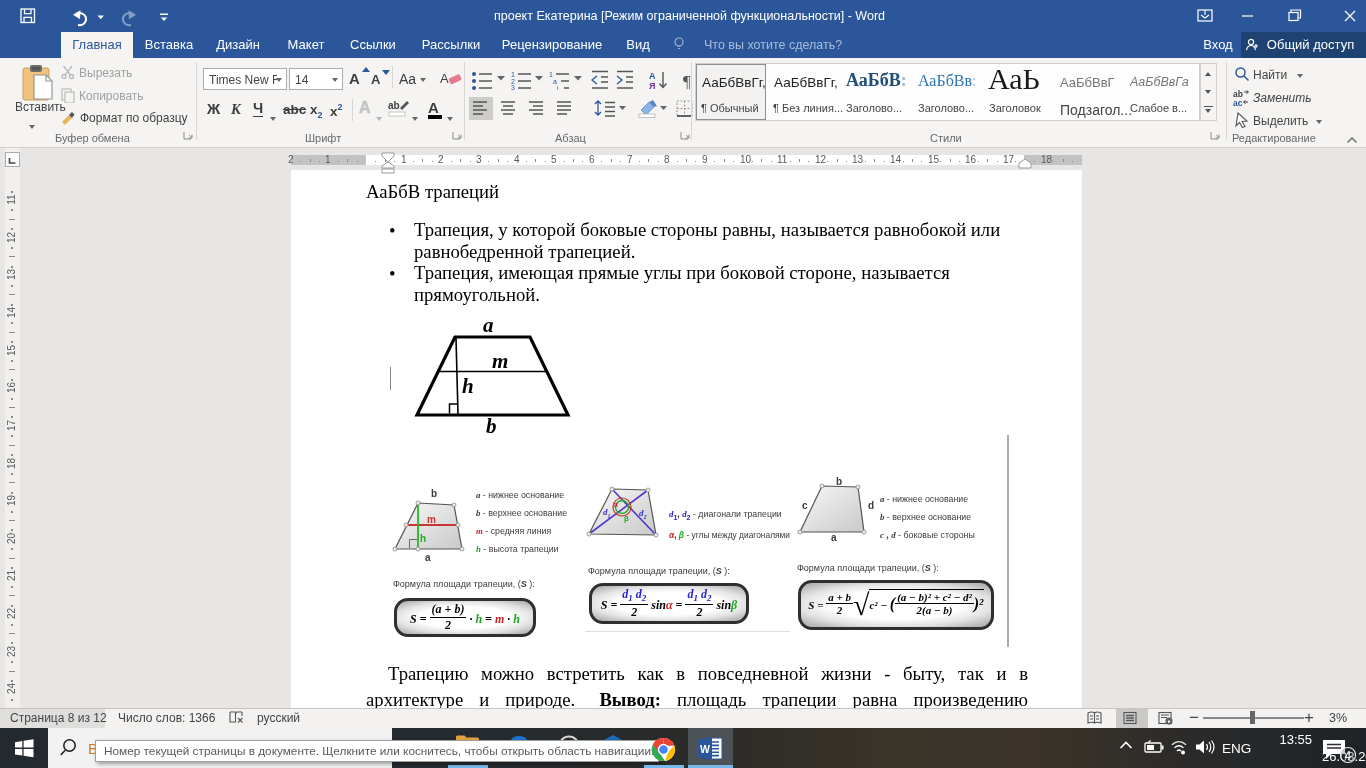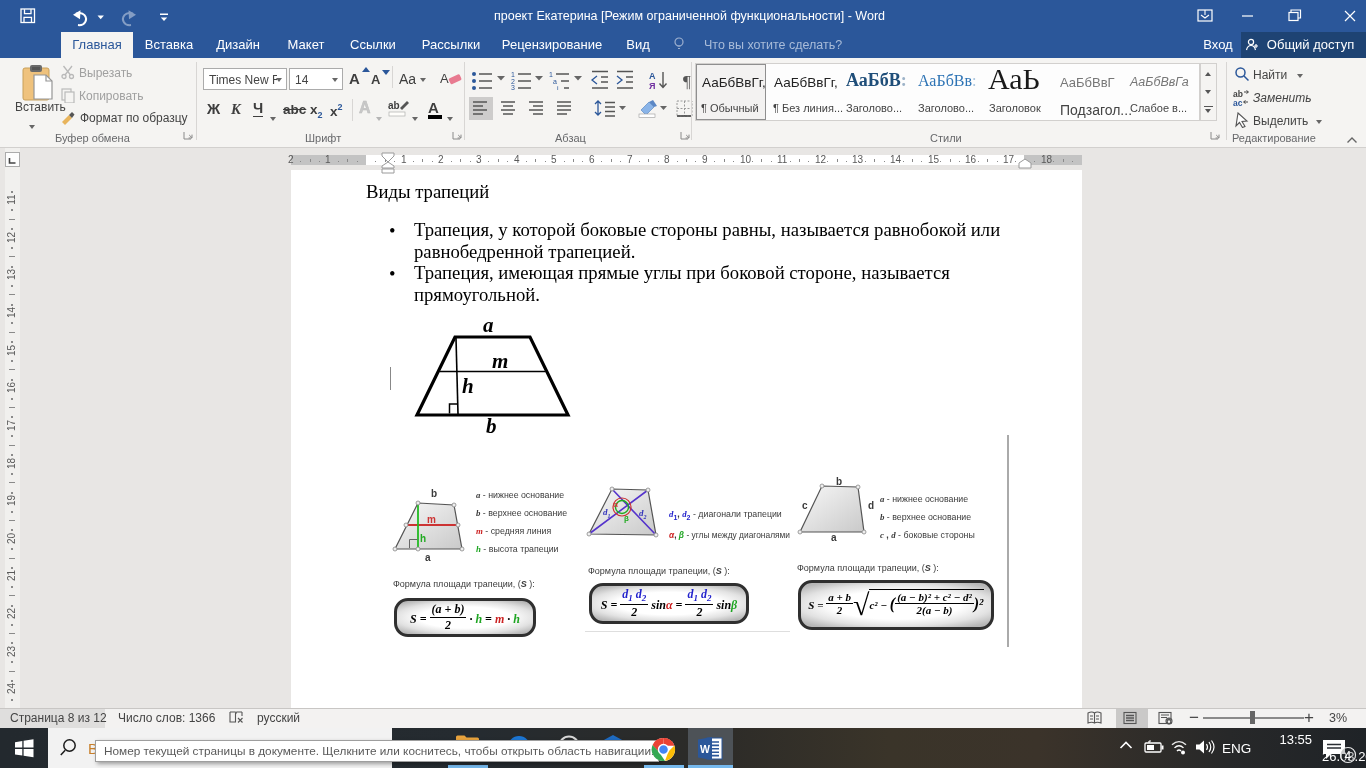--- a/index.html
+++ b/index.html
@@ -501,21 +501,21 @@
   <div class="abs" style="left:11px;top:532px;width:1.5px;height:1.5px;background:#8a8a8a"></div>
   <div class="abs" style="left:11px;top:551px;width:1.5px;height:1.5px;background:#8a8a8a"></div>
   
   <div class="abs" style="left:5px;top:4px;width:15px;height:15px;background:#fdfdfd;border:1px solid #ababab;">
     <svg width="13" height="13" viewBox="0 0 13 13">
         <path d="M3.5 4 v5 h6" stroke="#444" fill="none" stroke-width="1.6"></path>
       </svg>
   </div>
 
   
-  <div class="doc" style="left:366px;top:33px;">Виды трапеций</div>
+  <div class="doc" style="left:366px;top:33px;">АаБбВ трапеций</div>
   <div class="doc" style="left:389px;top:72px;">•</div>
   <div class="doc" style="left:414px;top:71px;width:618px;line-height:21.6px;">Трапеция, у которой боковые стороны равны, называется равнобокой или равнобедренной трапецией.</div>
   <div class="doc" style="left:389px;top:115px;">•</div>
   <div class="doc" style="left:414px;top:114px;width:618px;line-height:21.6px;">Трапеция, имеющая прямые углы при боковой стороне, называется прямоугольной.</div>
 
   
   <div class="abs" style="left:390px;top:219px;width:1px;height:23px;background:#888"></div>
 
   
   <svg class="abs" style="left:400px;top:160px" width="190" height="130" viewBox="0 0 190 130">
@@ -608,20 +608,21 @@
   <div class="ptxt abs" style="left:880px;top:346px;"><b><i class="serif">a</i></b> - нижнее основание</div>
   <div class="ptxt abs" style="left:880px;top:364px;"><b><i class="serif">b</i></b> - верхнее основание</div>
   <div class="ptxt abs" style="left:880px;top:382px;"><b><i class="serif">c</i> , <i class="serif">d</i></b> - боковые стороны</div>
   <div class="ptxt abs" style="left:797px;top:415px;font-size:9px">Формула площади трапеции, (<b><i>S</i></b> ):</div>
   <div class="fbox" style="left:798px;top:432px;width:196px;height:50px;font-size:11px;">
     <span>S = <span class="frac"><div>a + b</div><div class="den">2</div></span><span style="font-size:30px;font-weight:normal;vertical-align:-6px">√</span><span style="border-top:1.6px solid #000;display:inline-block;padding-top:1px">c² − <span style="font-size:16px">(</span><span class="frac" style="font-size:11px"><div>(a − b)² + c² − d²</div><div class="den">2(a − b)</div></span><span style="font-size:16px">)</span><sup style="font-size:9px">2</sup></span></span>
   </div>
   <div class="abs" style="left:1007px;top:287px;width:2px;height:212px;background:#aaa"></div>
 
   
+  <div class="doc" style="left:366px;top:513px;width:662px;line-height:26px;text-align:justify;text-align-last:justify;text-indent:22px;">Трапецию можно встретить как в повседневной жизни - быту, так и в архитектуре&nbsp;&nbsp;и&nbsp;&nbsp;природе.&nbsp;&nbsp;&nbsp;<b>Вывод:</b>&nbsp;&nbsp;площадь&nbsp;&nbsp;трапеции&nbsp;&nbsp;равна&nbsp;&nbsp;произведению</div>
 </div>
 
 <div id="statusbar" class="abs"></div>
 <div class="abs" style="left:0;top:709px;width:105px;height:19px;background:#dfdedd"></div>
 <div class="abs" style="left:10px;top:711px;font-size:12px;color:#444">Страница 8 из 12</div>
 <div class="abs" style="left:118px;top:711px;font-size:12px;color:#444">Число слов: 1366</div>
 <svg class="abs" style="left:228px;top:710px" width="17" height="16" viewBox="0 0 17 16">
   <path d="M2 2 h5 q1.5 0 1.5 1.5 M14 2 h-5 q-1.5 0 -1.5 1.5 v9" stroke="#555" fill="none" stroke-width="1.1"></path>
   <path d="M2 2 v10 h5 M14 2 v4" stroke="#555" fill="none" stroke-width="1.1"></path>
   <path d="M10 8 l4.5 4.5 M14.5 8 L10 12.5" stroke="#555" stroke-width="1.1"></path>

